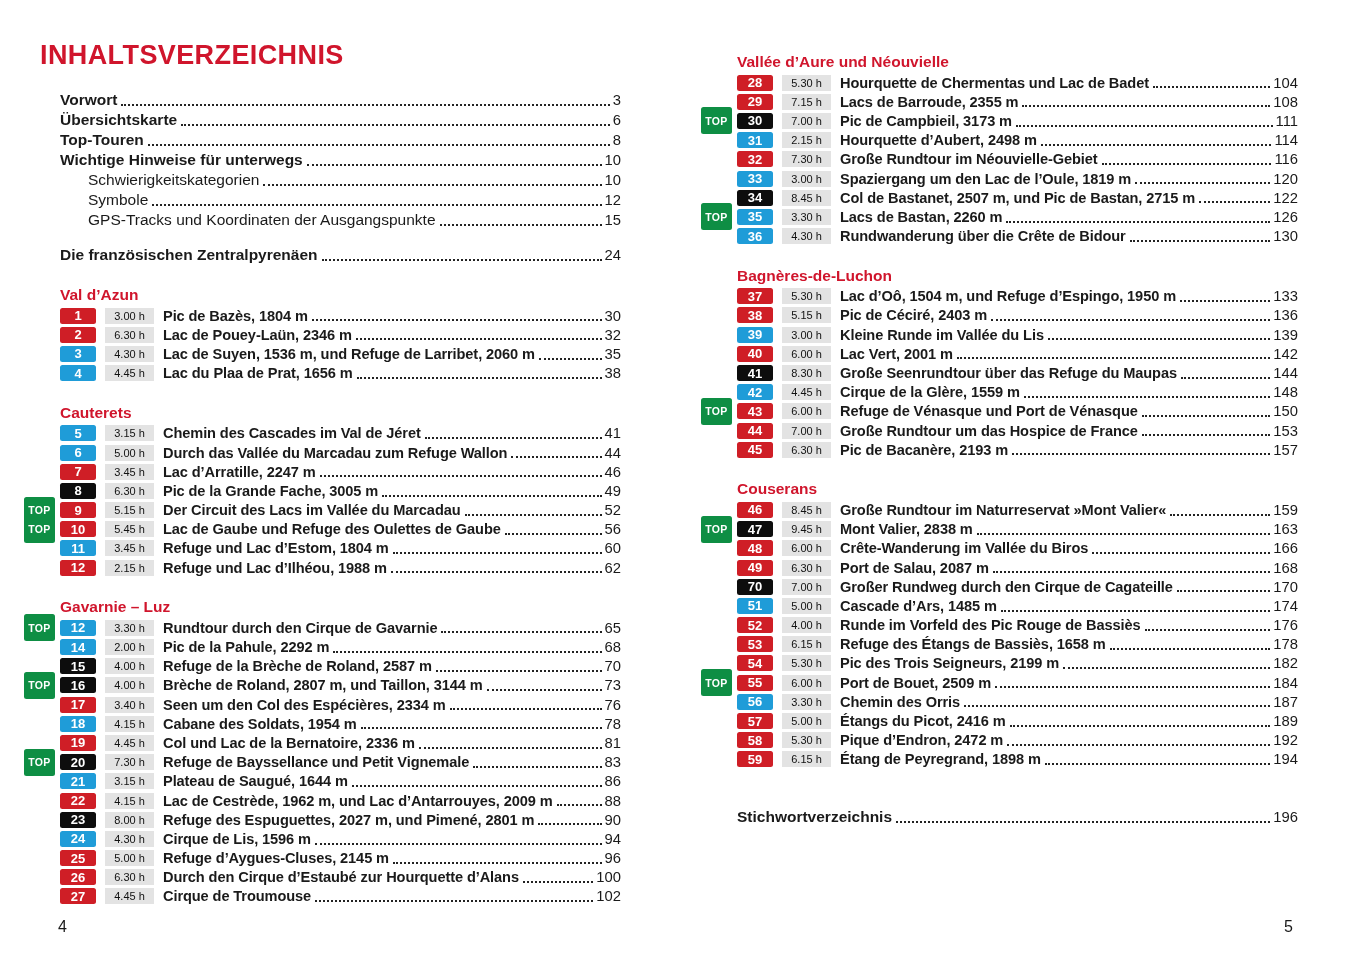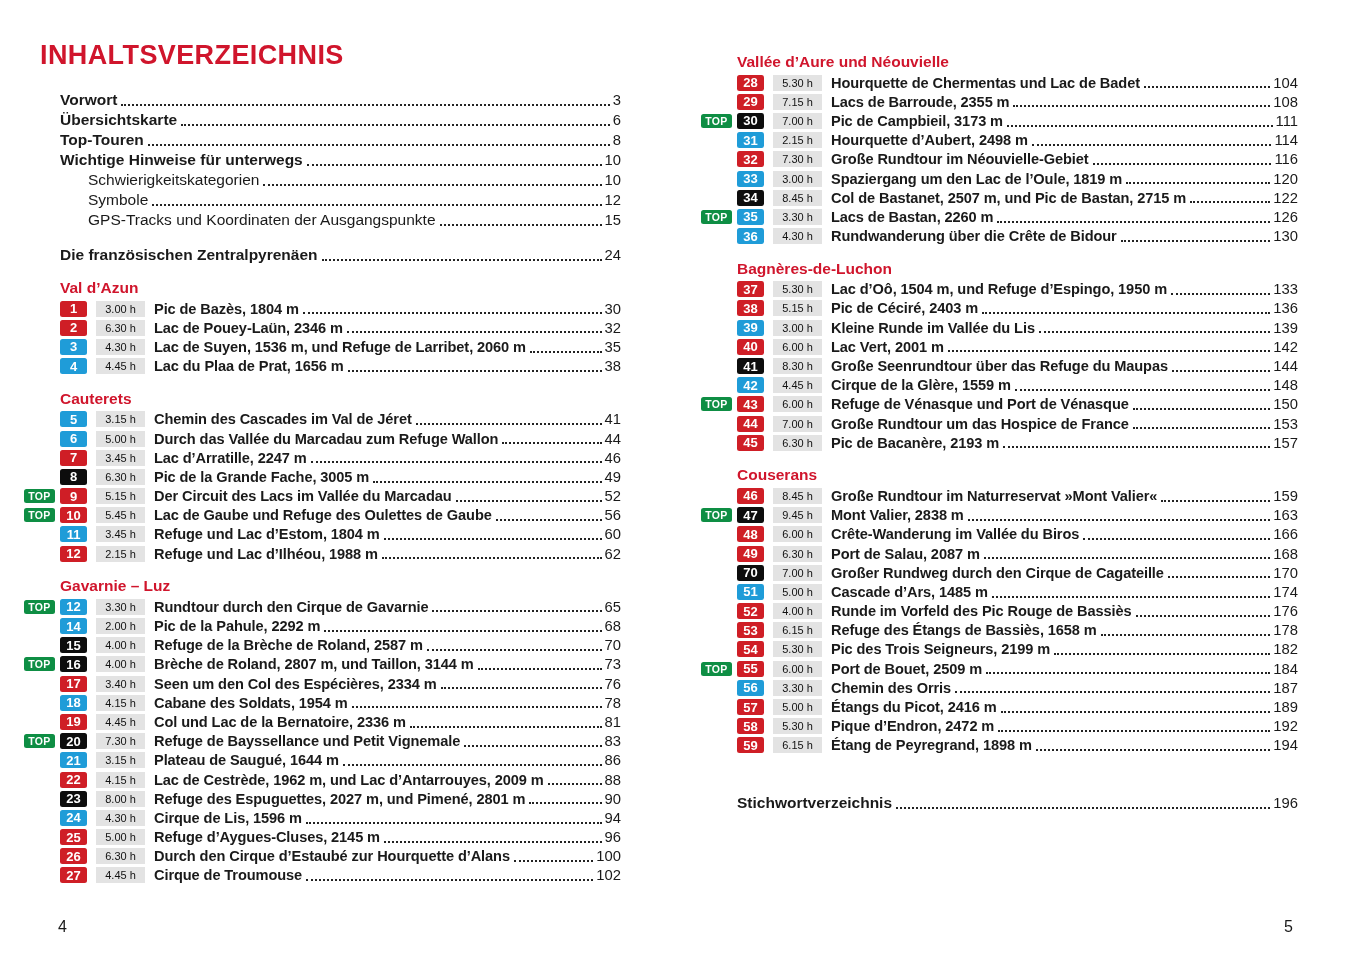--- a/index.html
+++ b/index.html
@@ -22,34 +22,34 @@
   .fm-row.sub .fm-label{font-weight:normal;padding-left:28px;}
   .fm-row.intro{margin:15px 0 0 36px;}
   .fm-row.index{margin:38px 0 0 36px;}
 
   .leader{
     flex:1 1 6px;min-width:6px;align-self:flex-end;height:0;
     border-bottom:2px dotted #222;margin:0 3px 4px 4px;
   }
   .pg{flex:none;font-size:14.8px;}
 
-  .section{margin-top:13px;}
+  .section{margin-top:20px;}
   .section-heading{
     margin:0 0 1px 36px;font-size:15.5px;font-weight:bold;color:var(--heading-red,#d0152c);
     line-height:20px;
   }
   .tour-row{display:flex;align-items:center;height:19.2px;font-size:14.6px;}
   .top-slot{flex:none;width:36px;display:flex;align-items:center;}
   .top-badge{
-    width:31px;height:14px;border-radius:2.5px;background:var(--top-green,#0e8e44);
+    width:31px;height:27px;border-radius:2.5px;background:var(--top-green,#0e8e44);
     color:#fff;font-size:10.5px;font-weight:bold;display:flex;align-items:center;
     justify-content:center;letter-spacing:.3px;
   }
   .num{
-    flex:none;width:27px;height:16px;border-radius:2.5px;color:#fff;font-weight:bold;
+    flex:none;width:36px;height:16px;border-radius:2.5px;color:#fff;font-weight:bold;
     font-size:13px;display:flex;align-items:center;justify-content:center;margin-right:9px;
   }
   .num.red{background:var(--box-red,#cf1e26);}
   .num.blue{background:var(--box-blue,#1f9cd8);}
   .num.black{background:var(--box-black,#0d0d0d);}
   .time{
     flex:none;width:49px;height:16px;background:var(--time-bg,#e3e3e3);font-size:11px;
     display:flex;align-items:center;justify-content:center;margin-right:9px;color:#111;
   }
   .tour-title{font-weight:bold;white-space:nowrap;letter-spacing:-0.1px;}

